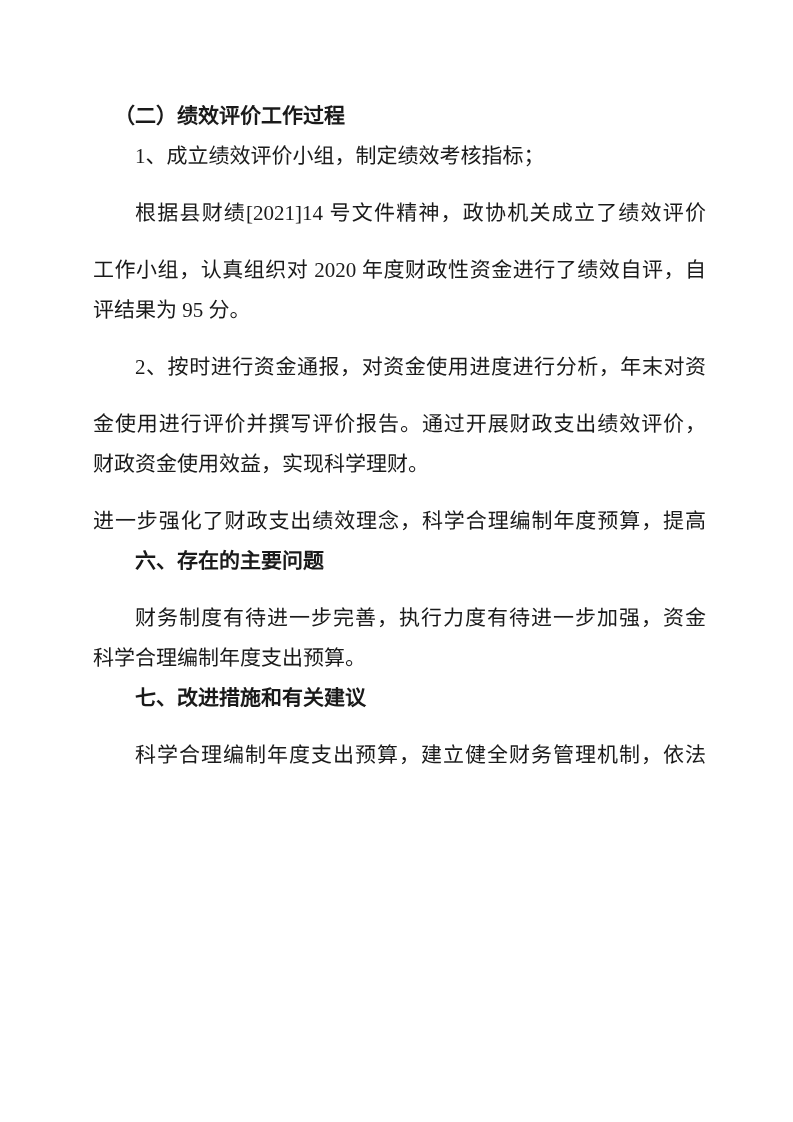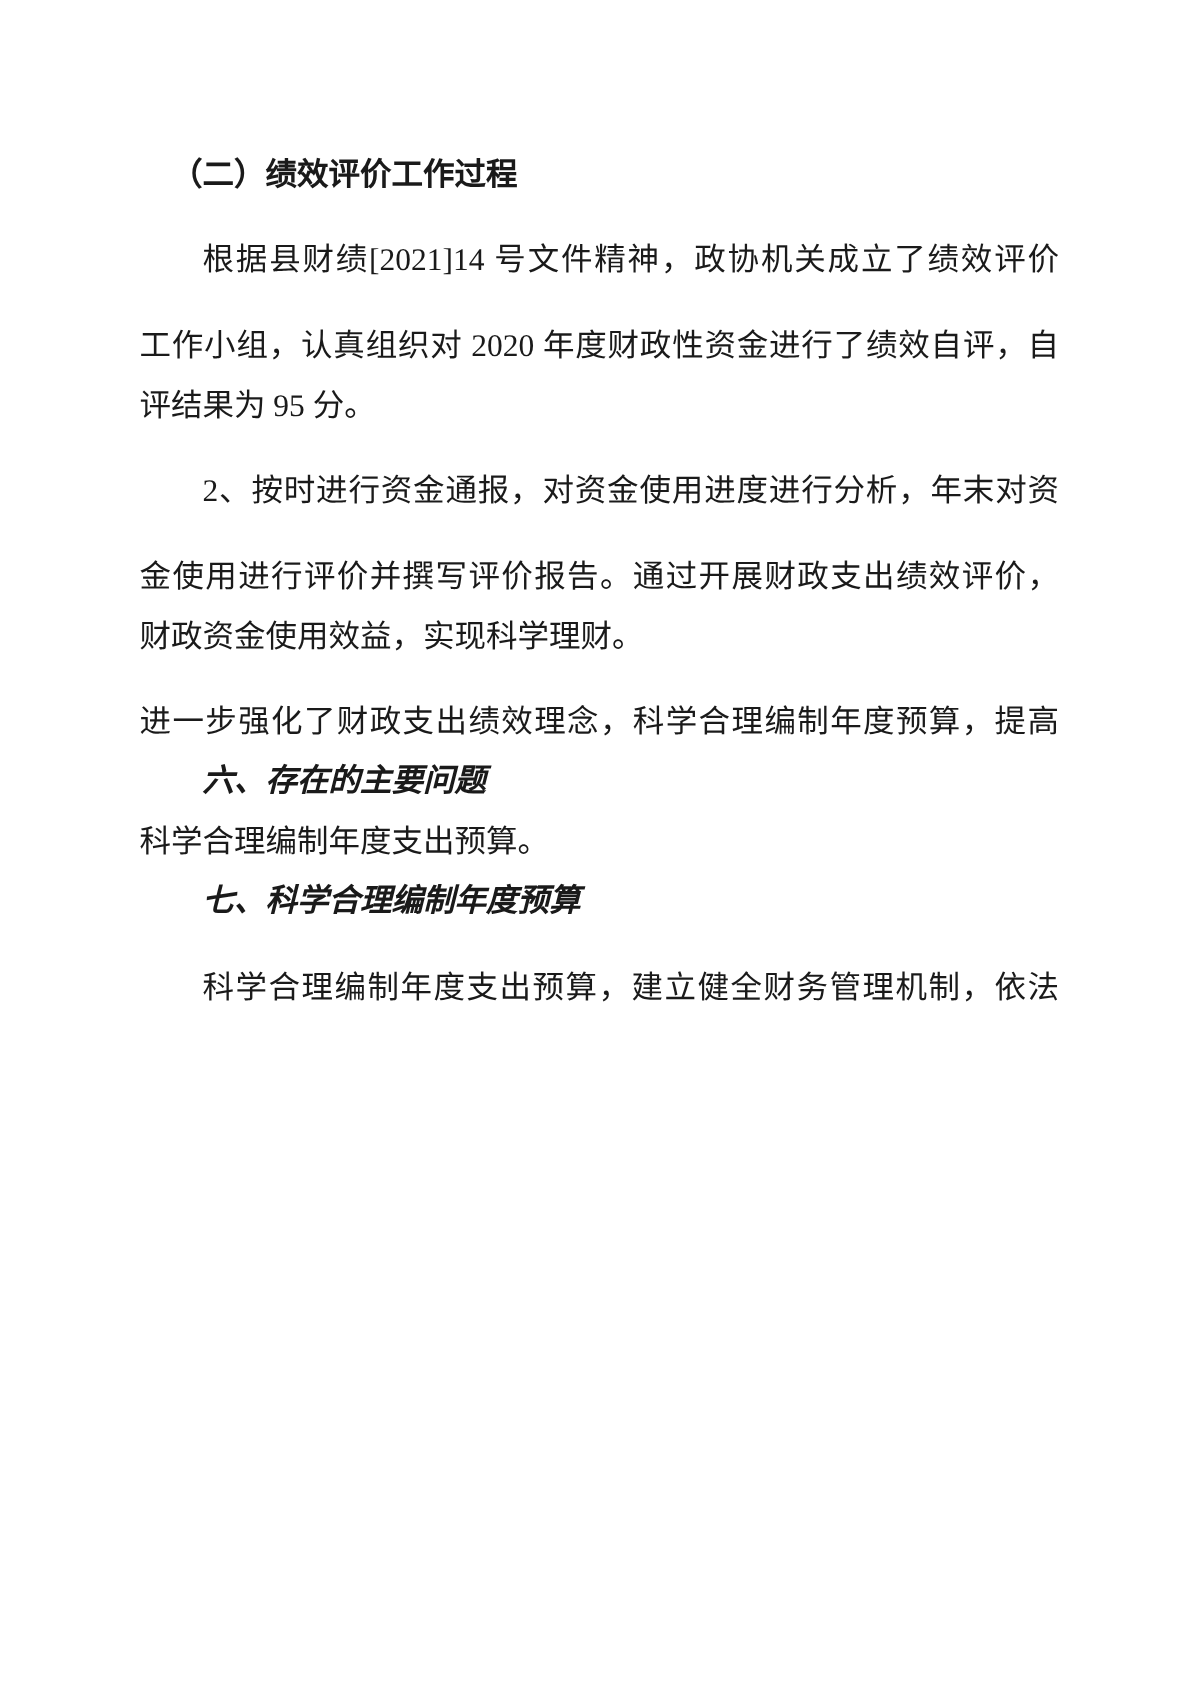--- a/index.html
+++ b/index.html
@@ -44,57 +44,60 @@
   
   .line.kai {
     font-weight: bold;
     text-indent: 21px;
   }
   
   .line.hei {
     font-family: "Liberation Sans", "DejaVu Sans", sans-serif;
     font-weight: bold;
     text-indent: 42px;
-    font-style: italic;
   }
 </style>
 </head>
 <body>
 
 <div class="page">
   <div class="text-block">
 
     <section>
       <div class="line kai">（二）绩效评价工作过程</div>
     </section>
 
+    <section>
+      <div class="line indent">1、成立绩效评价小组，制定绩效考核指标；</div>
+    </section>
 
     <section>
       <div class="line full indent">根据县财绩[2021]14 号文件精神，政协机关成立了绩效评价</div>
       <div class="line full">工作小组，认真组织对 2020 年度财政性资金进行了绩效自评，自</div>
       <div class="line">评结果为 95 分。</div>
     </section>
 
     <section>
       <div class="line full indent">2、按时进行资金通报，对资金使用进度进行分析，年末对资</div>
       <div class="line full">金使用进行评价并撰写评价报告。通过开展财政支出绩效评价，</div>
       <div class="line">财政资金使用效益，实现科学理财。</div>
       <div class="line full">进一步强化了财政支出绩效理念，科学合理编制年度预算，提高</div>
     </section>
 
     <section>
       <div class="line hei">六、存在的主要问题</div>
     </section>
 
     <section>
+      <div class="line full indent">财务制度有待进一步完善，执行力度有待进一步加强，资金</div>
       <div class="line">科学合理编制年度支出预算。</div>
     </section>
 
     <section>
-      <div class="line hei">七、科学合理编制年度预算</div>
+      <div class="line hei">七、改进措施和有关建议</div>
     </section>
 
     <section>
       <div class="line full indent">科学合理编制年度支出预算，建立健全财务管理机制，依法</div>
     </section>
 
   </div>
 </div>
 
 </body></html>

